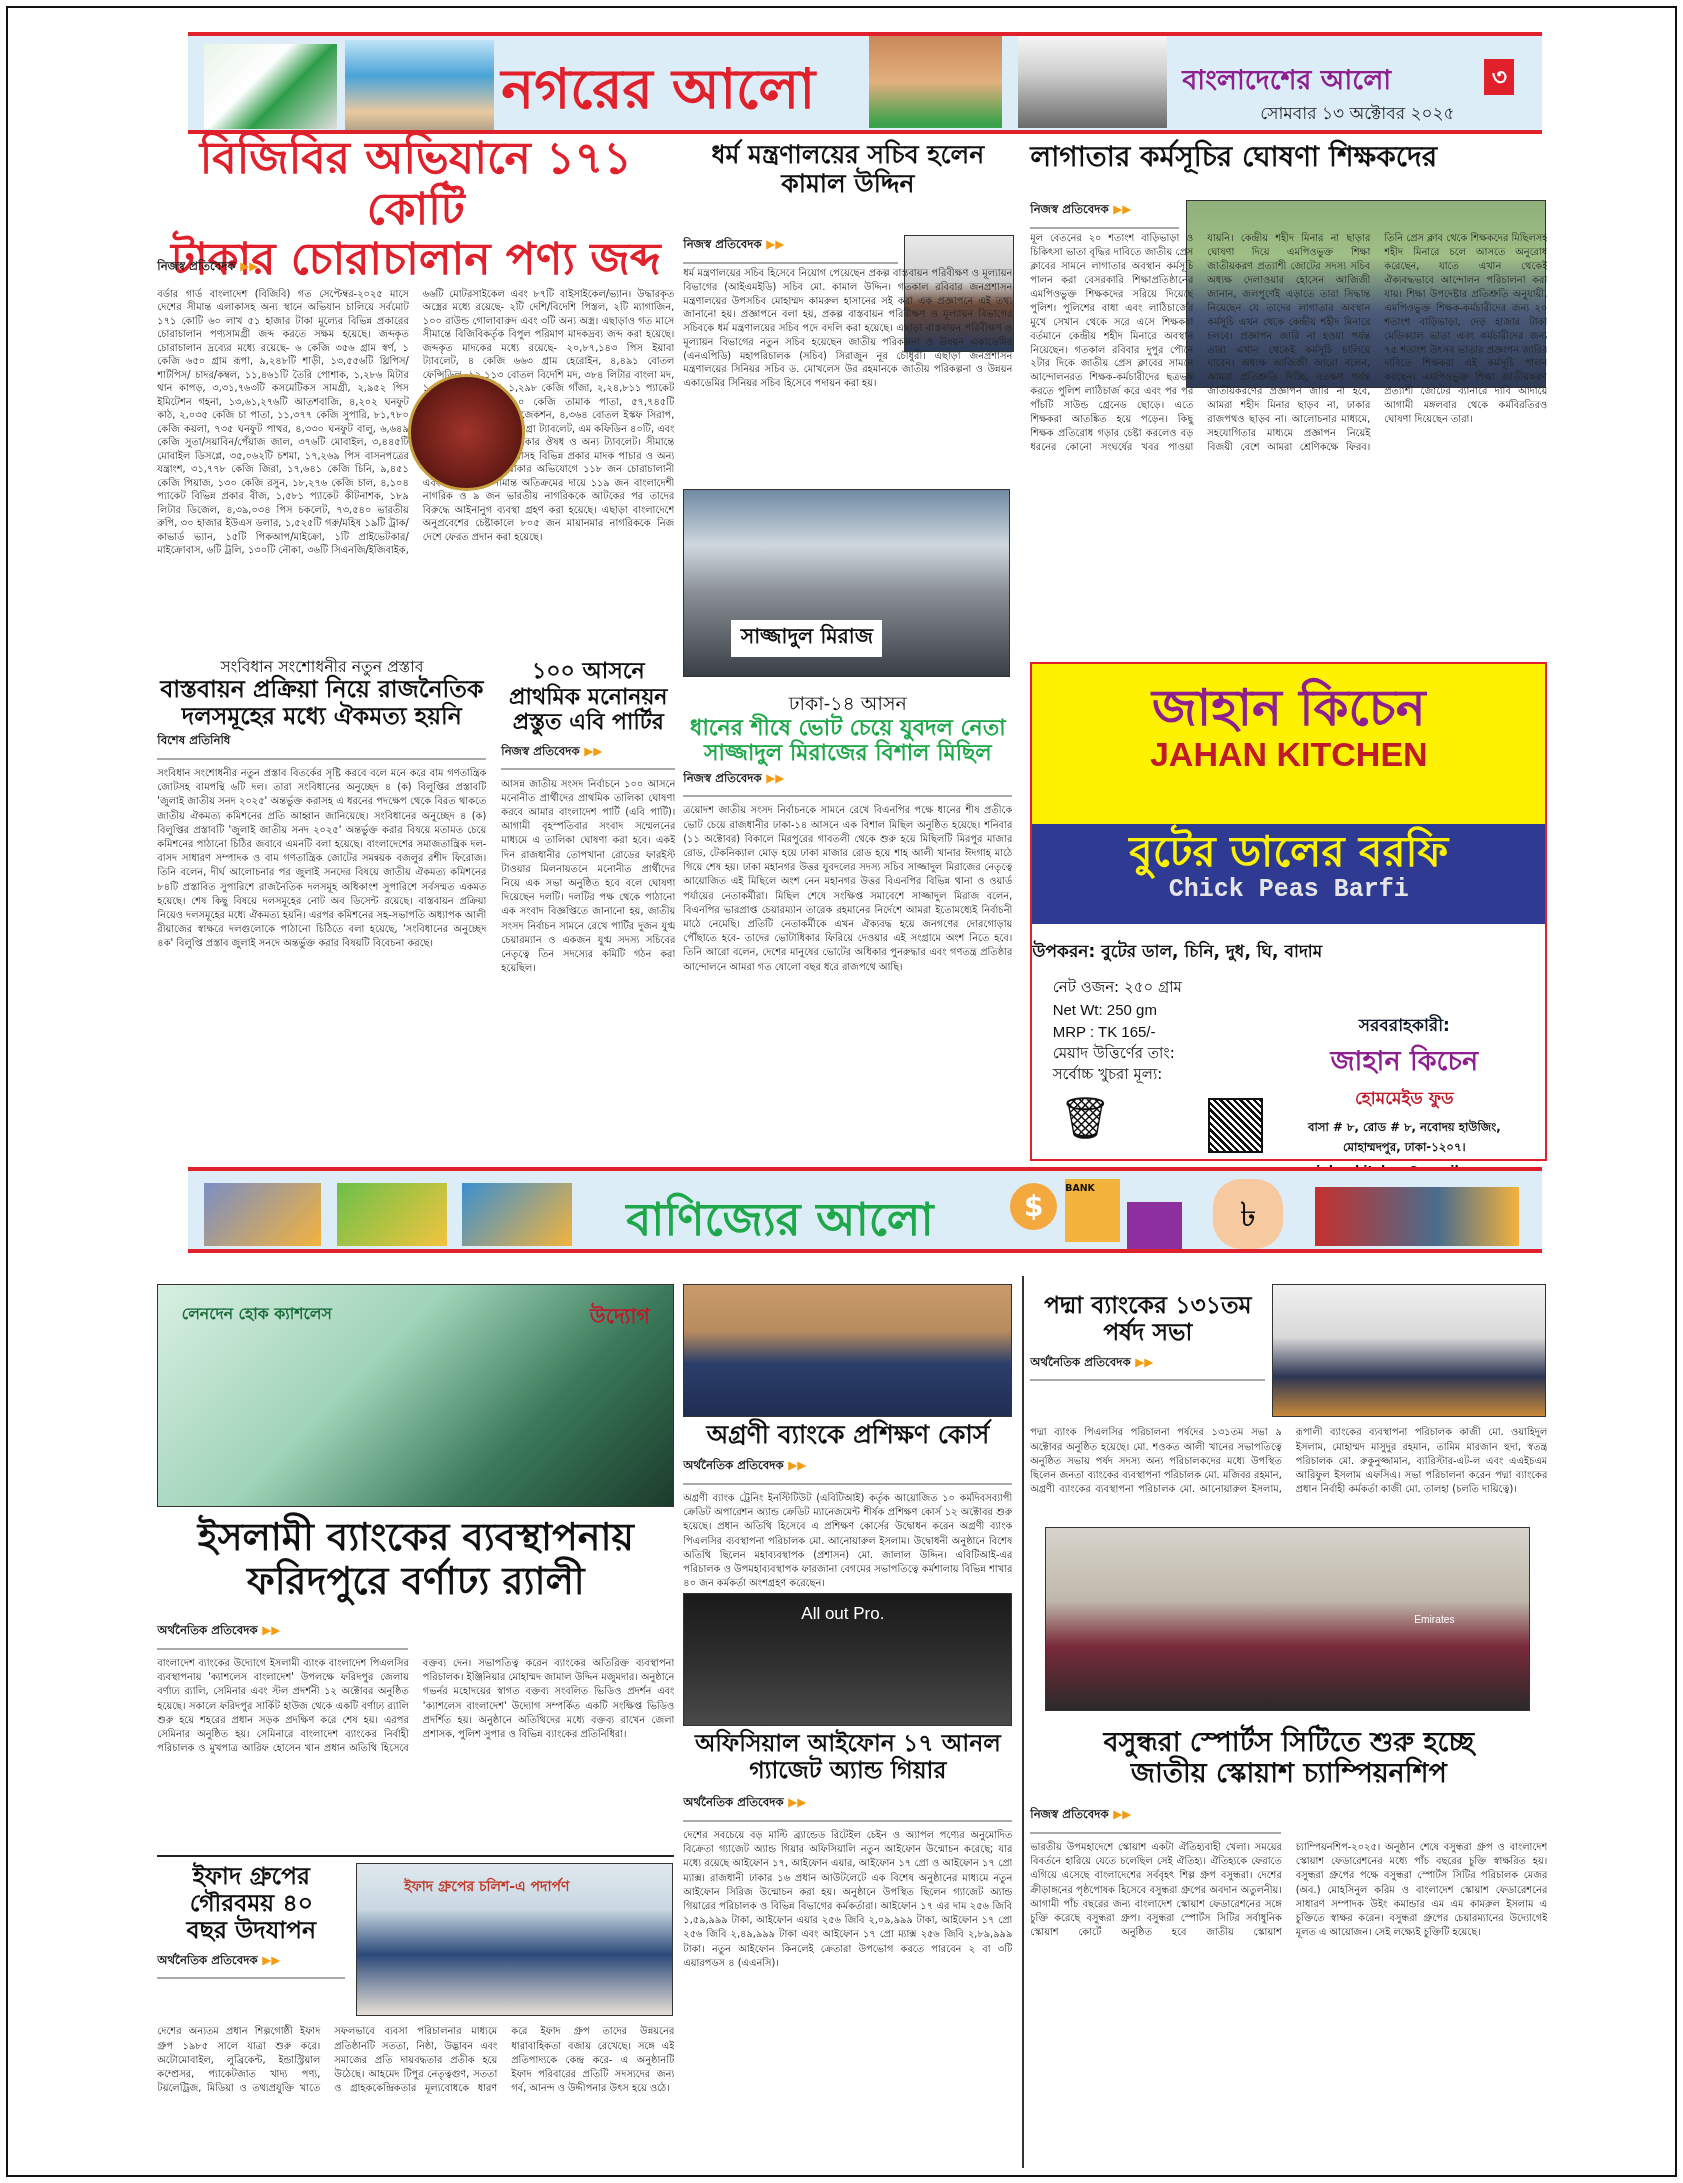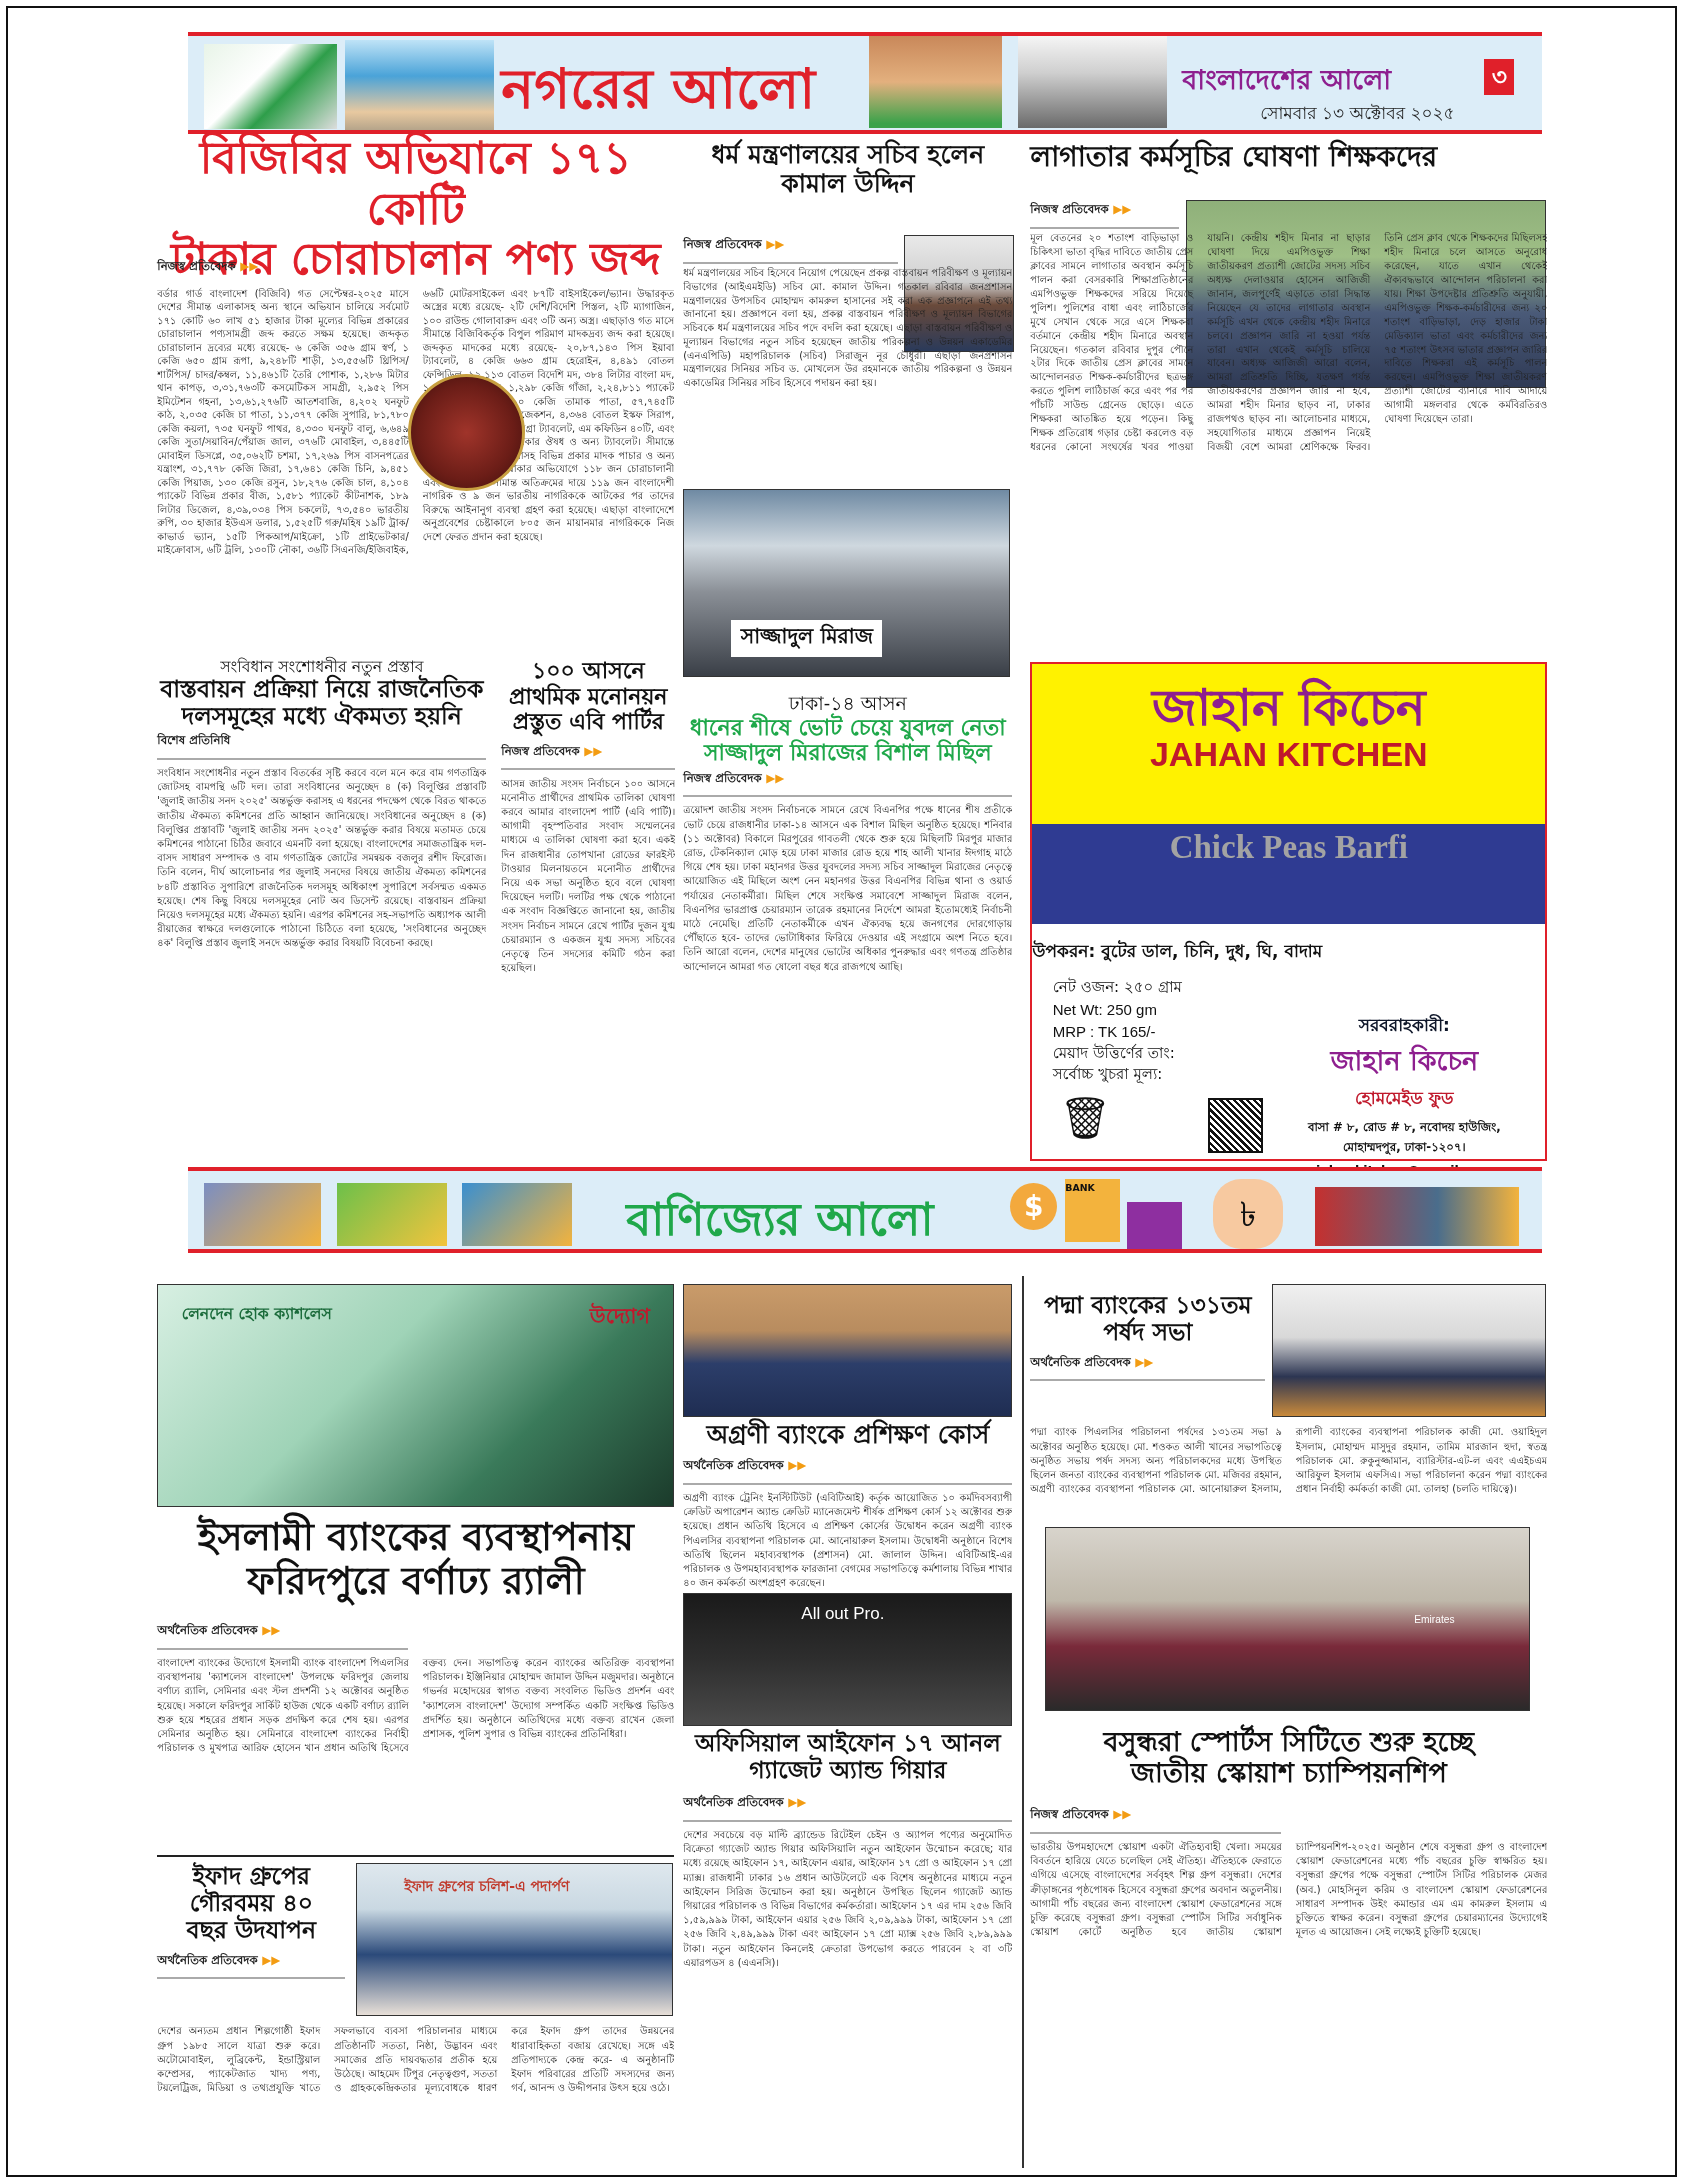--- a/index.html
+++ b/index.html
@@ -23,21 +23,21 @@
 .ph-squash{background:linear-gradient(180deg,#d8d4cc 0%,#bfb8aa 40%,#7a2a3a 65%,#2a2a2a 100%)}
 .ph-ifad{background:linear-gradient(180deg,#dfe8ee 0%,#c9d8e2 30%,#2b4a7a 60%,#e8e0d8 100%)}
 .ph-rally{background:linear-gradient(180deg,#6f8aa3 0%,#cfd8df 30%,#8a8f96 55%,#3a3f47 100%)}
 .ph-portrait{background:linear-gradient(180deg,#e9e9e9 0%,#d0d0d0 40%,#6a4a3a 60%,#2a3a5a 100%)}
 .ad{position:absolute;left:1022px;top:654px;width:517px;height:499px;border:2.3px solid #e0202a;background:#fff}
 .ad-top{height:160px;background:#fff200;text-align:center;padding-top:15.7px}
 .ad-bn{font-size:50px;font-weight:bold;color:#8e1f8f;font-family:"DejaVu Serif",serif;line-height:1.1}
 .ad-en{font-size:34px;font-weight:bold;color:#c0192c;font-family:"Liberation Sans",sans-serif}
 .ad-mid{height:100px;background:#2f3b92;text-align:center;padding-top:4.7px}
 .ad-mid .bn{font-size:42px;font-weight:bold;color:#fff200;font-family:"DejaVu Serif",serif;line-height:1.1}
-.ad-mid .en{font-size:33px;font-weight:bold;color:#a3a3a3;font-family:Liberation Serif, serif}
+.ad-mid .en{font-size:25px;font-weight:bold;color:#e5e5e5;font-family:Liberation Mono, monospace}
 .rule{position:absolute;height:1.6px;background:#222}
 </style>
 </head>
 <body>
 
 <div class="page">
 
   <div class="band" style="top:23.5px;height:102px">
     <div class="abs" style="left:15.7px;top:7.8px;width:133px;height:85px;background:linear-gradient(135deg,#e8f4e8,#fff 40%,#2e9e4a 60%,#ddd)"></div>
     <div class="abs" style="left:157px;top:3.9px;width:149px;height:90px;background:linear-gradient(180deg,#bfe3f7,#4aa3d8 40%,#e8c9a0 80%,#b5a48a)"></div>
@@ -113,20 +113,21 @@
     <div class="byline" style="margin-top:3.1px"><span>নিজস্ব প্রতিবেদক</span><span class="arr">▶▶</span></div>
     <div class="body" style="font-size:9.8px;line-height:1.45;height:337px;overflow:hidden">ত্রয়োদশ জাতীয় সংসদ নির্বাচনকে সামনে রেখে বিএনপির পক্ষে ধানের শীষ প্রতীকে ভোট চেয়ে রাজধানীর ঢাকা-১৪ আসনে এক বিশাল মিছিল অনুষ্ঠিত হয়েছে। শনিবার (১১ অক্টোবর) বিকালে মিরপুরের গাবতলী থেকে শুরু হয়ে মিছিলটি মিরপুর মাজার রোড, টেকনিক্যাল মোড় হয়ে ঢাকা মাজার রোড হয়ে শাহ আলী খানার ঈদগাহ মাঠে গিয়ে শেষ হয়। ঢাকা মহানগর উত্তর যুবদলের সদস্য সচিব সাজ্জাদুল মিরাজের নেতৃত্বে আয়োজিত এই মিছিলে অংশ নেন মহানগর উত্তর বিএনপির বিভিন্ন থানা ও ওয়ার্ড পর্যায়ের নেতাকর্মীরা। মিছিল শেষে সংক্ষিপ্ত সমাবেশে সাজ্জাদুল মিরাজ বলেন, বিএনপির ভারপ্রাপ্ত চেয়ারম্যান তারেক রহমানের নির্দেশে আমরা ইতোমধ্যেই নির্বাচনী মাঠে নেমেছি। প্রতিটি নেতাকর্মীকে এখন ঐক্যবদ্ধ হয়ে জনগণের দোরগোড়ায় পৌঁছাতে হবে- তাদের ভোটাধিকার ফিরিয়ে দেওয়ার এই সংগ্রামে অংশ নিতে হবে। তিনি আরো বলেন, দেশের মানুষের ভোটের অধিকার পুনরুদ্ধার এবং গণতন্ত্র প্রতিষ্ঠার আন্দোলনে আমরা গত ষোলো বছর ধরে রাজপথে আছি।</div>
   </div>
 
   <div class="ad">
     <div class="ad-top">
       <div class="ad-bn">জাহান কিচেন</div>
       <div class="ad-en">JAHAN KITCHEN</div>
     </div>
     <div class="ad-mid">
+      <div class="bn">বুটের ডালের বরফি</div>
       <div class="en">Chick Peas Barfi</div>
     </div>
     <div style="font-size:17px;font-weight:bold;margin-top:14px">উপকরন: বুটের ডাল, চিনি, দুধ, ঘি, বাদাম</div>
     <div class="abs" style="left:20.4px;top:313px;font-size:15px;line-height:1.45">
       <div>নেট ওজন: ২৫০ গ্রাম</div>
       <div style="font-family:'Liberation Sans',sans-serif">Net Wt: 250 gm</div>
       <div style="font-family:'Liberation Sans',sans-serif">MRP : TK 165/-</div>
       <div>মেয়াদ উত্তির্ণের তাং:</div>
       <div>সর্বোচ্চ খুচরা মূল্য:</div>
     </div>

